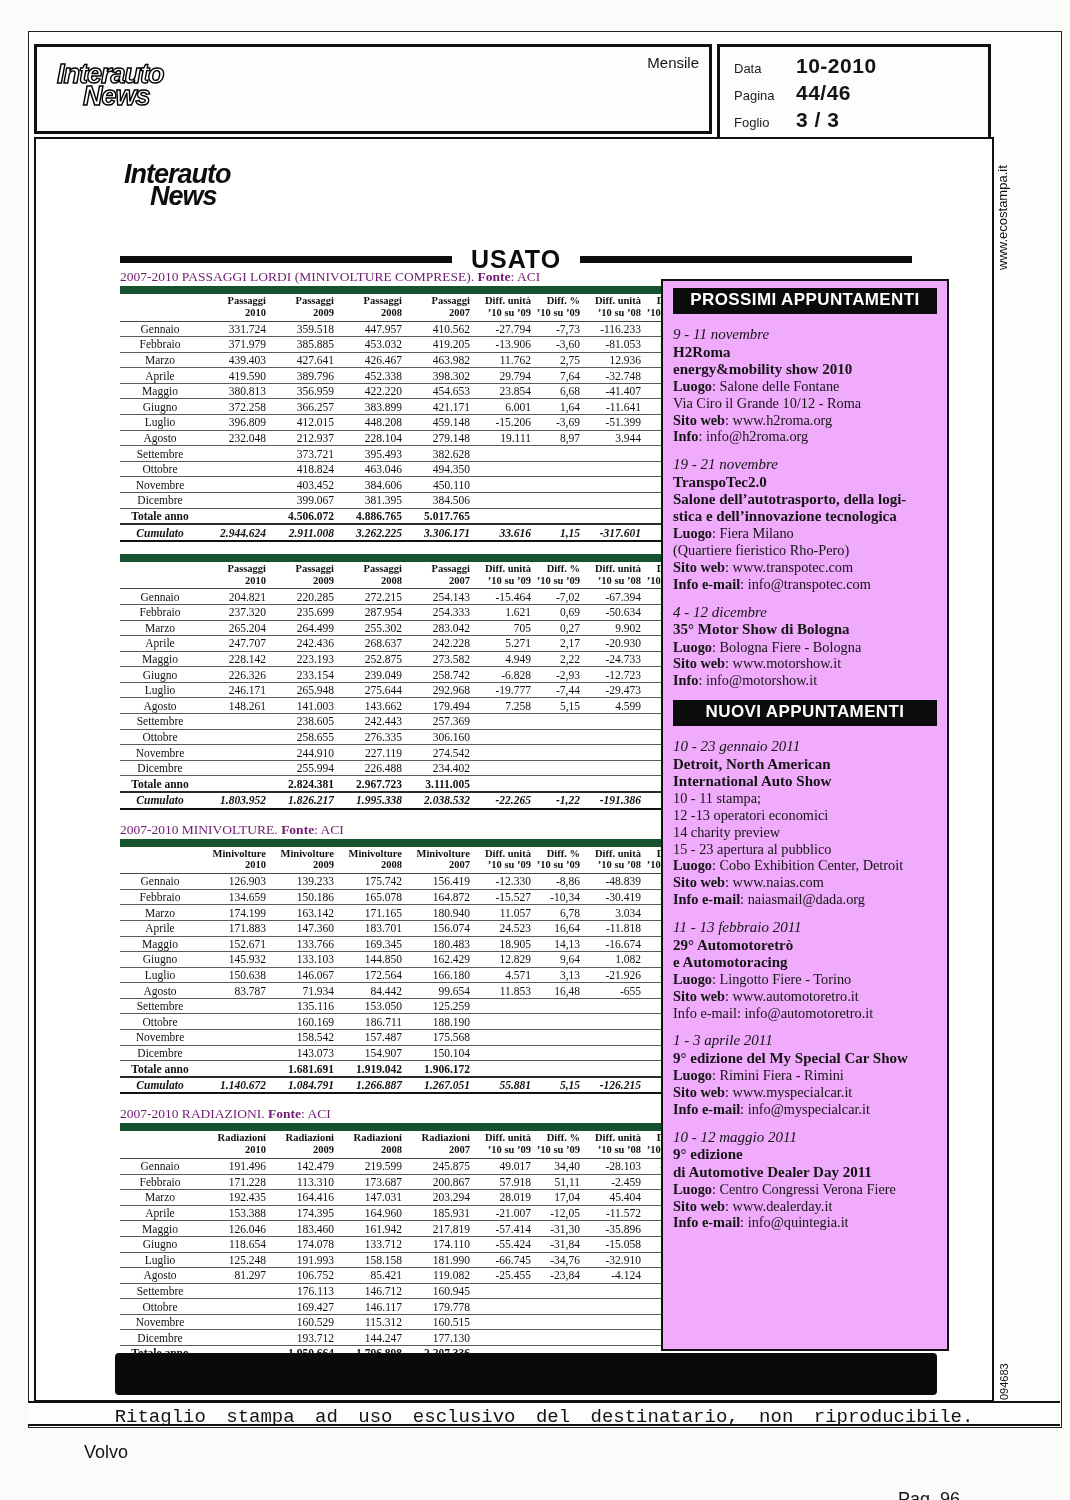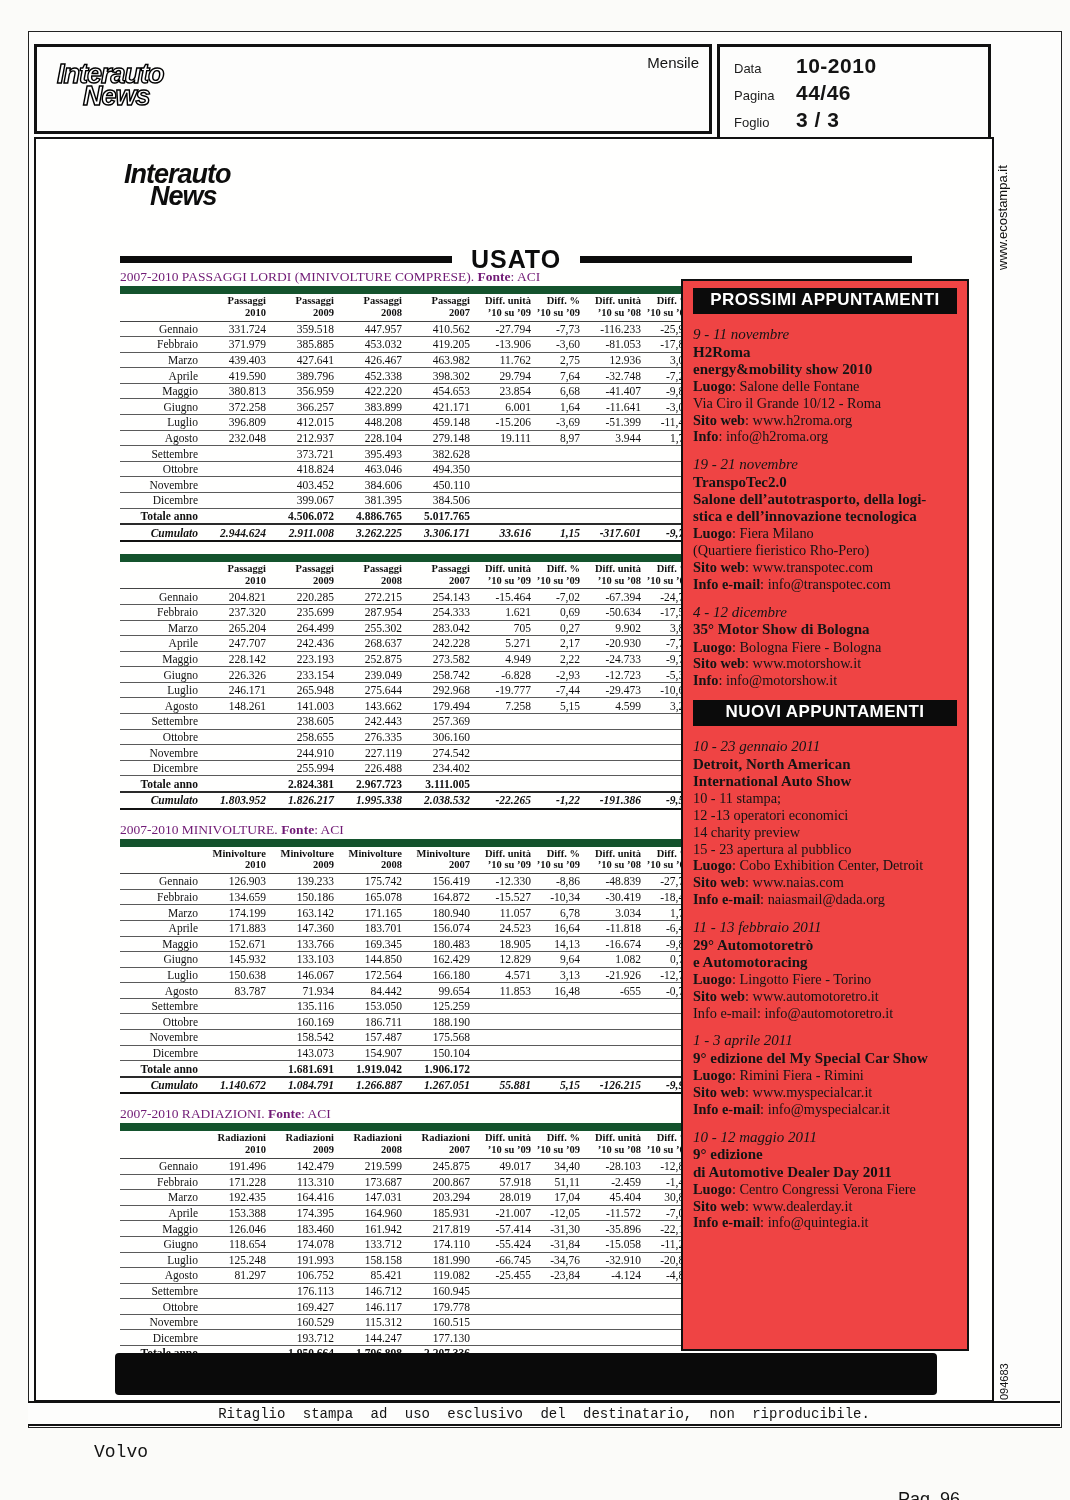--- a/index.html
+++ b/index.html
@@ -30,49 +30,49 @@
   .usato-title{font-family:"Liberation Sans",sans-serif;font-weight:bold;font-size:25px;letter-spacing:1px;color:#0c0c0c;}
   
   .tables-col{position:absolute;left:84px;top:130px;width:540px;}
   .table-block{margin-bottom:12px;}
   .tbl-title{font-size:13.5px;margin-bottom:1px;color:#701a75;}
   .tbl-title b{font-weight:bold;}
   table{border-collapse:collapse;width:534px;font-family:"Liberation Serif",serif;font-size:11.5px;color:#111;table-layout:fixed;}
   thead th{font-weight:bold;font-size:10.5px;line-height:1.12;text-align:right;vertical-align:bottom;
     border-top:8px solid #14532d;border-bottom:1px solid #444;padding:1px 2px 2px;}
   td{border-bottom:1px solid #5a5a5a;padding:0 2px;text-align:right;height:14.6px;overflow:hidden;white-space:nowrap;}
-  td.lbl{text-align:right;}
+  td.lbl{text-align:center;}
   th:nth-child(1),td:nth-child(1){width:76px;}
   th:nth-child(2),td:nth-child(2),th:nth-child(3),td:nth-child(3),
   th:nth-child(4),td:nth-child(4),th:nth-child(5),td:nth-child(5){width:64px;}
   th:nth-child(6),td:nth-child(6),th:nth-child(8),td:nth-child(8){width:57px;}
   th:nth-child(7),td:nth-child(7),th:nth-child(9),td:nth-child(9){width:45px;}
   tr.total td{font-weight:bold;}
   tr.cum td{font-weight:bold;font-style:italic;border-top:2px solid #2a2a2a;border-bottom:2.5px solid #111;}
   
   .sidebar{position:absolute;left:625px;top:140px;width:288px;height:1072px;border:2px solid #111;
-    box-sizing:border-box;padding:5px 10px;background:#ef4444;overflow:hidden;margin-left:20px;}
+    box-sizing:border-box;padding:5px 10px;background:#f0abfc;overflow:hidden;}
   .side-header{background:#0b0b0b;color:#fff;font-family:"Liberation Sans",sans-serif;font-weight:bold;
     font-size:17px;text-align:center;padding:2px 0 4px;margin:2px 0 12px;letter-spacing:0.4px;}
   .side-header.second{margin-top:4px;}
   .event{margin-bottom:11px;}
   .ev-date{font-style:italic;font-size:15px;line-height:1.18;}
   .ev-title{font-weight:bold;font-size:15px;line-height:1.14;}
   .ev-line{font-size:14.3px;line-height:1.18;}
   .ev-line b{font-weight:bold;}
   
   .redaction{position:absolute;left:115px;top:1353px;width:822px;height:42px;background:#0a0a0a;border-radius:4px;}
   .footer-strip{position:absolute;left:28px;top:1401px;width:1032px;height:25px;border-top:2px solid #111;border-bottom:2px solid #111;
     background:#fdfdfc;box-sizing:border-box;text-align:center;
-    font-family:"Liberation Mono",monospace;font-size:14px;word-spacing:9px;padding-top:3px;}
+    font-family:"Liberation Mono",monospace;font-size:19px;word-spacing:9px;padding-top:3px;}
   .ecostampa{position:absolute;left:995px;top:140px;height:130px;writing-mode:vertical-rl;transform:rotate(180deg);
     font-family:"Liberation Sans",sans-serif;font-size:13px;color:#111;}
   .clip-code{position:absolute;left:998px;top:1352px;height:48px;writing-mode:vertical-rl;transform:rotate(180deg);
     font-family:"Liberation Sans",sans-serif;font-size:11px;color:#111;}
-  .subject{position:absolute;left:84px;top:1442px;font-family:Liberation Mono, monospace;font-size:18px;margin-left:10px;}
+  .subject{position:absolute;left:84px;top:1442px;font-family:Liberation Sans, sans-serif;font-size:18px;}
   .page-num{position:absolute;left:898px;top:1442px;font-family:"Liberation Sans",sans-serif;font-size:18px;margin-top:47px;}
 </style>
 </head>
 <body>
 
 <div class="outer-frame"></div>
 
 <div class="hbox1">
   <div class="logo logo-outline">
     <div class="l1">Interauto</div>

